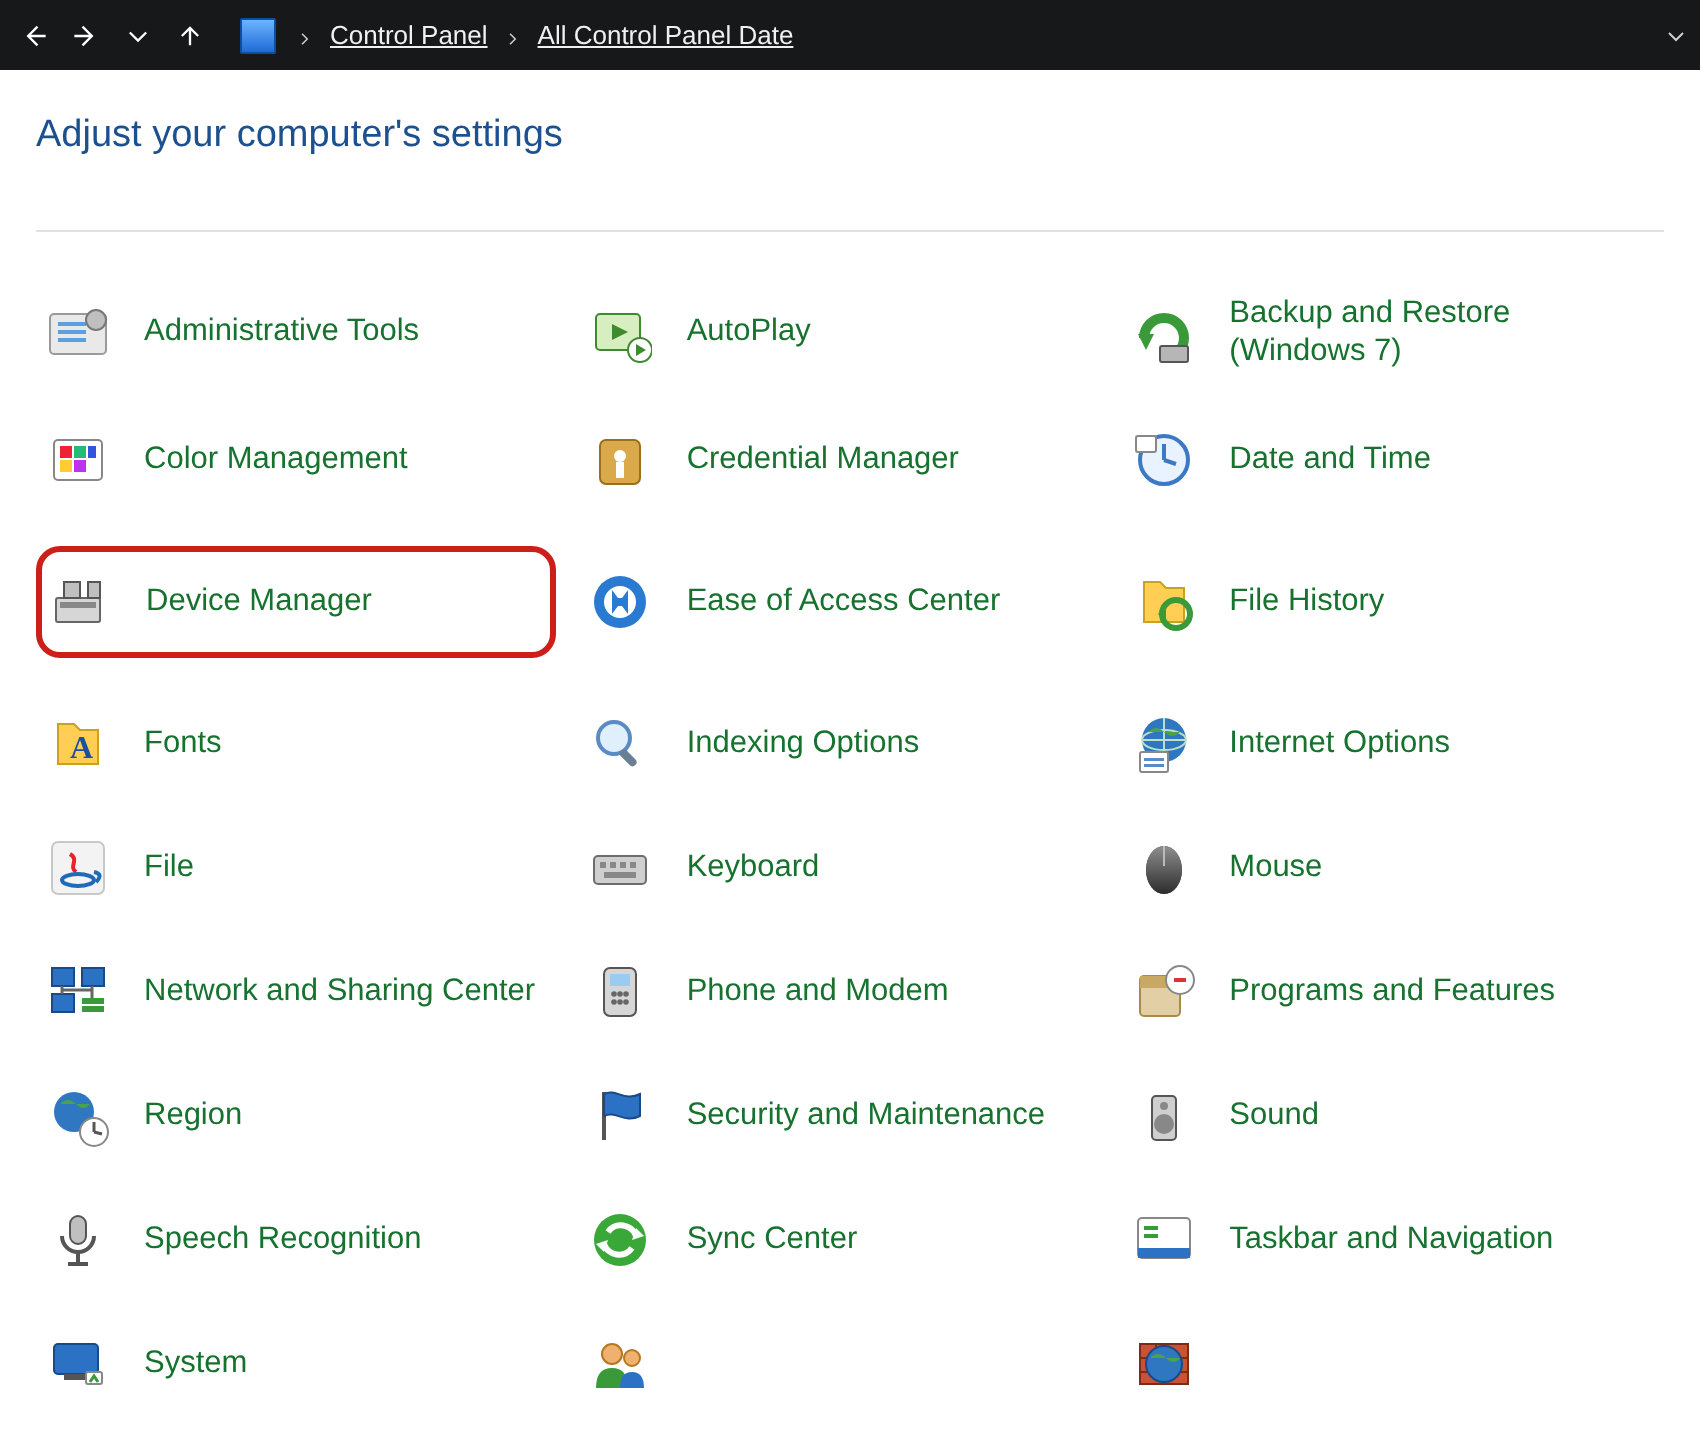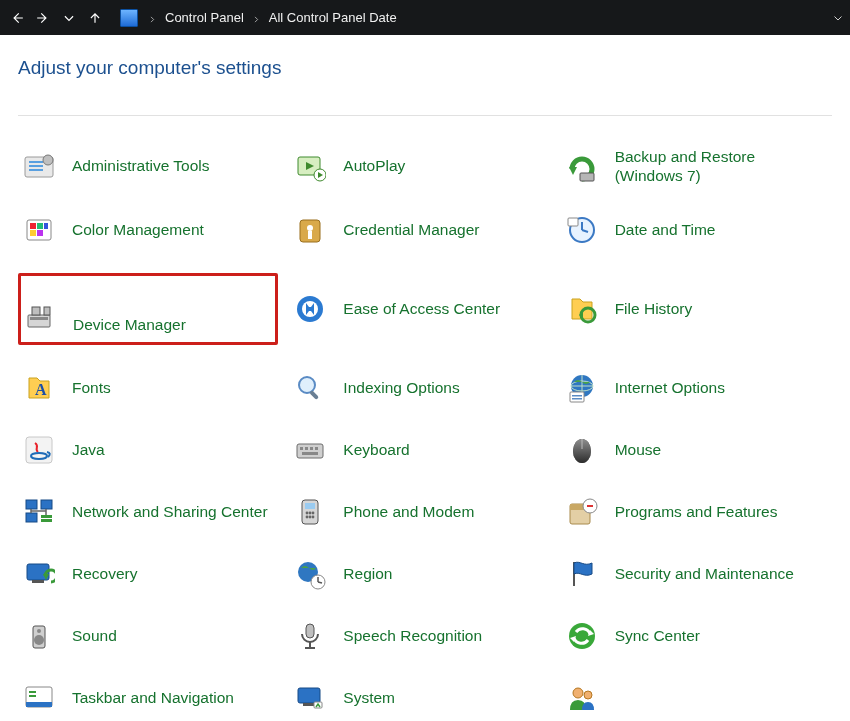--- a/index.html
+++ b/index.html
@@ -32,21 +32,21 @@
     color: #fff;
   }
   .nav-btn svg { width: 14px; height: 14px; fill: none; stroke: #fff; stroke-width: 2; }
   .cp-icon {
     width: 18px; height: 18px;
     background: linear-gradient(#6db4ff,#1e6bd6);
     border: 1px solid #0b4fa0;
     margin: 0 6px 0 10px;
     border-radius: 1px;
   }
-  .breadcrumbs { display: flex; align-items: flex-end; gap: 4px; flex: 1; }
+  .breadcrumbs { display: flex; align-items: flex-end; gap: 4px; flex: 1; text-decoration: underline; }
   .breadcrumbs .sep svg { width: 9px; height: 9px; fill: none; stroke: #cfcfcf; stroke-width: 2; }
   .breadcrumbs span.label { padding: 2px 4px; }
   .right-caret { margin-left: auto; display: flex; align-items: center; gap: 4px; }
   .right-caret svg { width: 12px; height: 12px; stroke: #cfcfcf; stroke-width: 2; fill: none; }
 
   
   .content { padding: 22px 18px 18px 18px; }
   .heading {
     color: #1c508f;
     font-size: 19px;
@@ -73,24 +73,23 @@
     display: flex; align-items: center; justify-content: center;
     flex-shrink: 0;
   }
   .item .label {
     color: #16722e;
     font-size: 15.5px;
     line-height: 1.2;
   }
   .item.highlight {
     border: 3px solid #cc1f1a;
-    border-radius: 2px;
-    padding: 24px 2px 8px 2px;
+    border-radius: 12px;
+    padding: 8px 2px 8px 2px;
     max-width: 260px;
-    align-items: flex-end;
   }
 </style>
 </head>
 <body>
 
 <div class="addrbar">
   <div class="nav-btn" title="Back">
     <svg viewBox="0 0 24 24">
         <path d="M15 4 L7 12 L15 20 M7 12 H22"></path>
       </svg>
@@ -230,21 +229,21 @@
           </svg>
         </div>
         <span class="label">Internet Options</span>
       </div>
       <div class="item">
         <div class="ico">
           <svg width="32" height="32" viewBox="0 0 32 32">
             <use href="#java-icon"></use>
           </svg>
         </div>
-        <span class="label">Java</span>
+        <span class="label">File</span>
       </div>
       <div class="item">
         <div class="ico">
           <svg width="32" height="32" viewBox="0 0 32 32">
             <use href="#keyboard-icon"></use>
           </svg>
         </div>
         <span class="label">Keyboard</span>
       </div>
       <div class="item">
@@ -271,28 +270,20 @@
         </div>
         <span class="label">Phone and Modem</span>
       </div>
       <div class="item">
         <div class="ico">
           <svg width="32" height="32" viewBox="0 0 32 32">
             <use href="#programs-icon"></use>
           </svg>
         </div>
         <span class="label">Programs and Features</span>
-      </div>
-      <div class="item">
-        <div class="ico">
-          <svg width="32" height="32" viewBox="0 0 32 32">
-            <use href="#recovery-icon"></use>
-          </svg>
-        </div>
-        <span class="label">Recovery</span>
       </div>
       <div class="item">
         <div class="ico">
           <svg width="32" height="32" viewBox="0 0 32 32">
             <use href="#region-icon"></use>
           </svg>
         </div>
         <span class="label">Region</span>
       </div>
       <div class="item">

